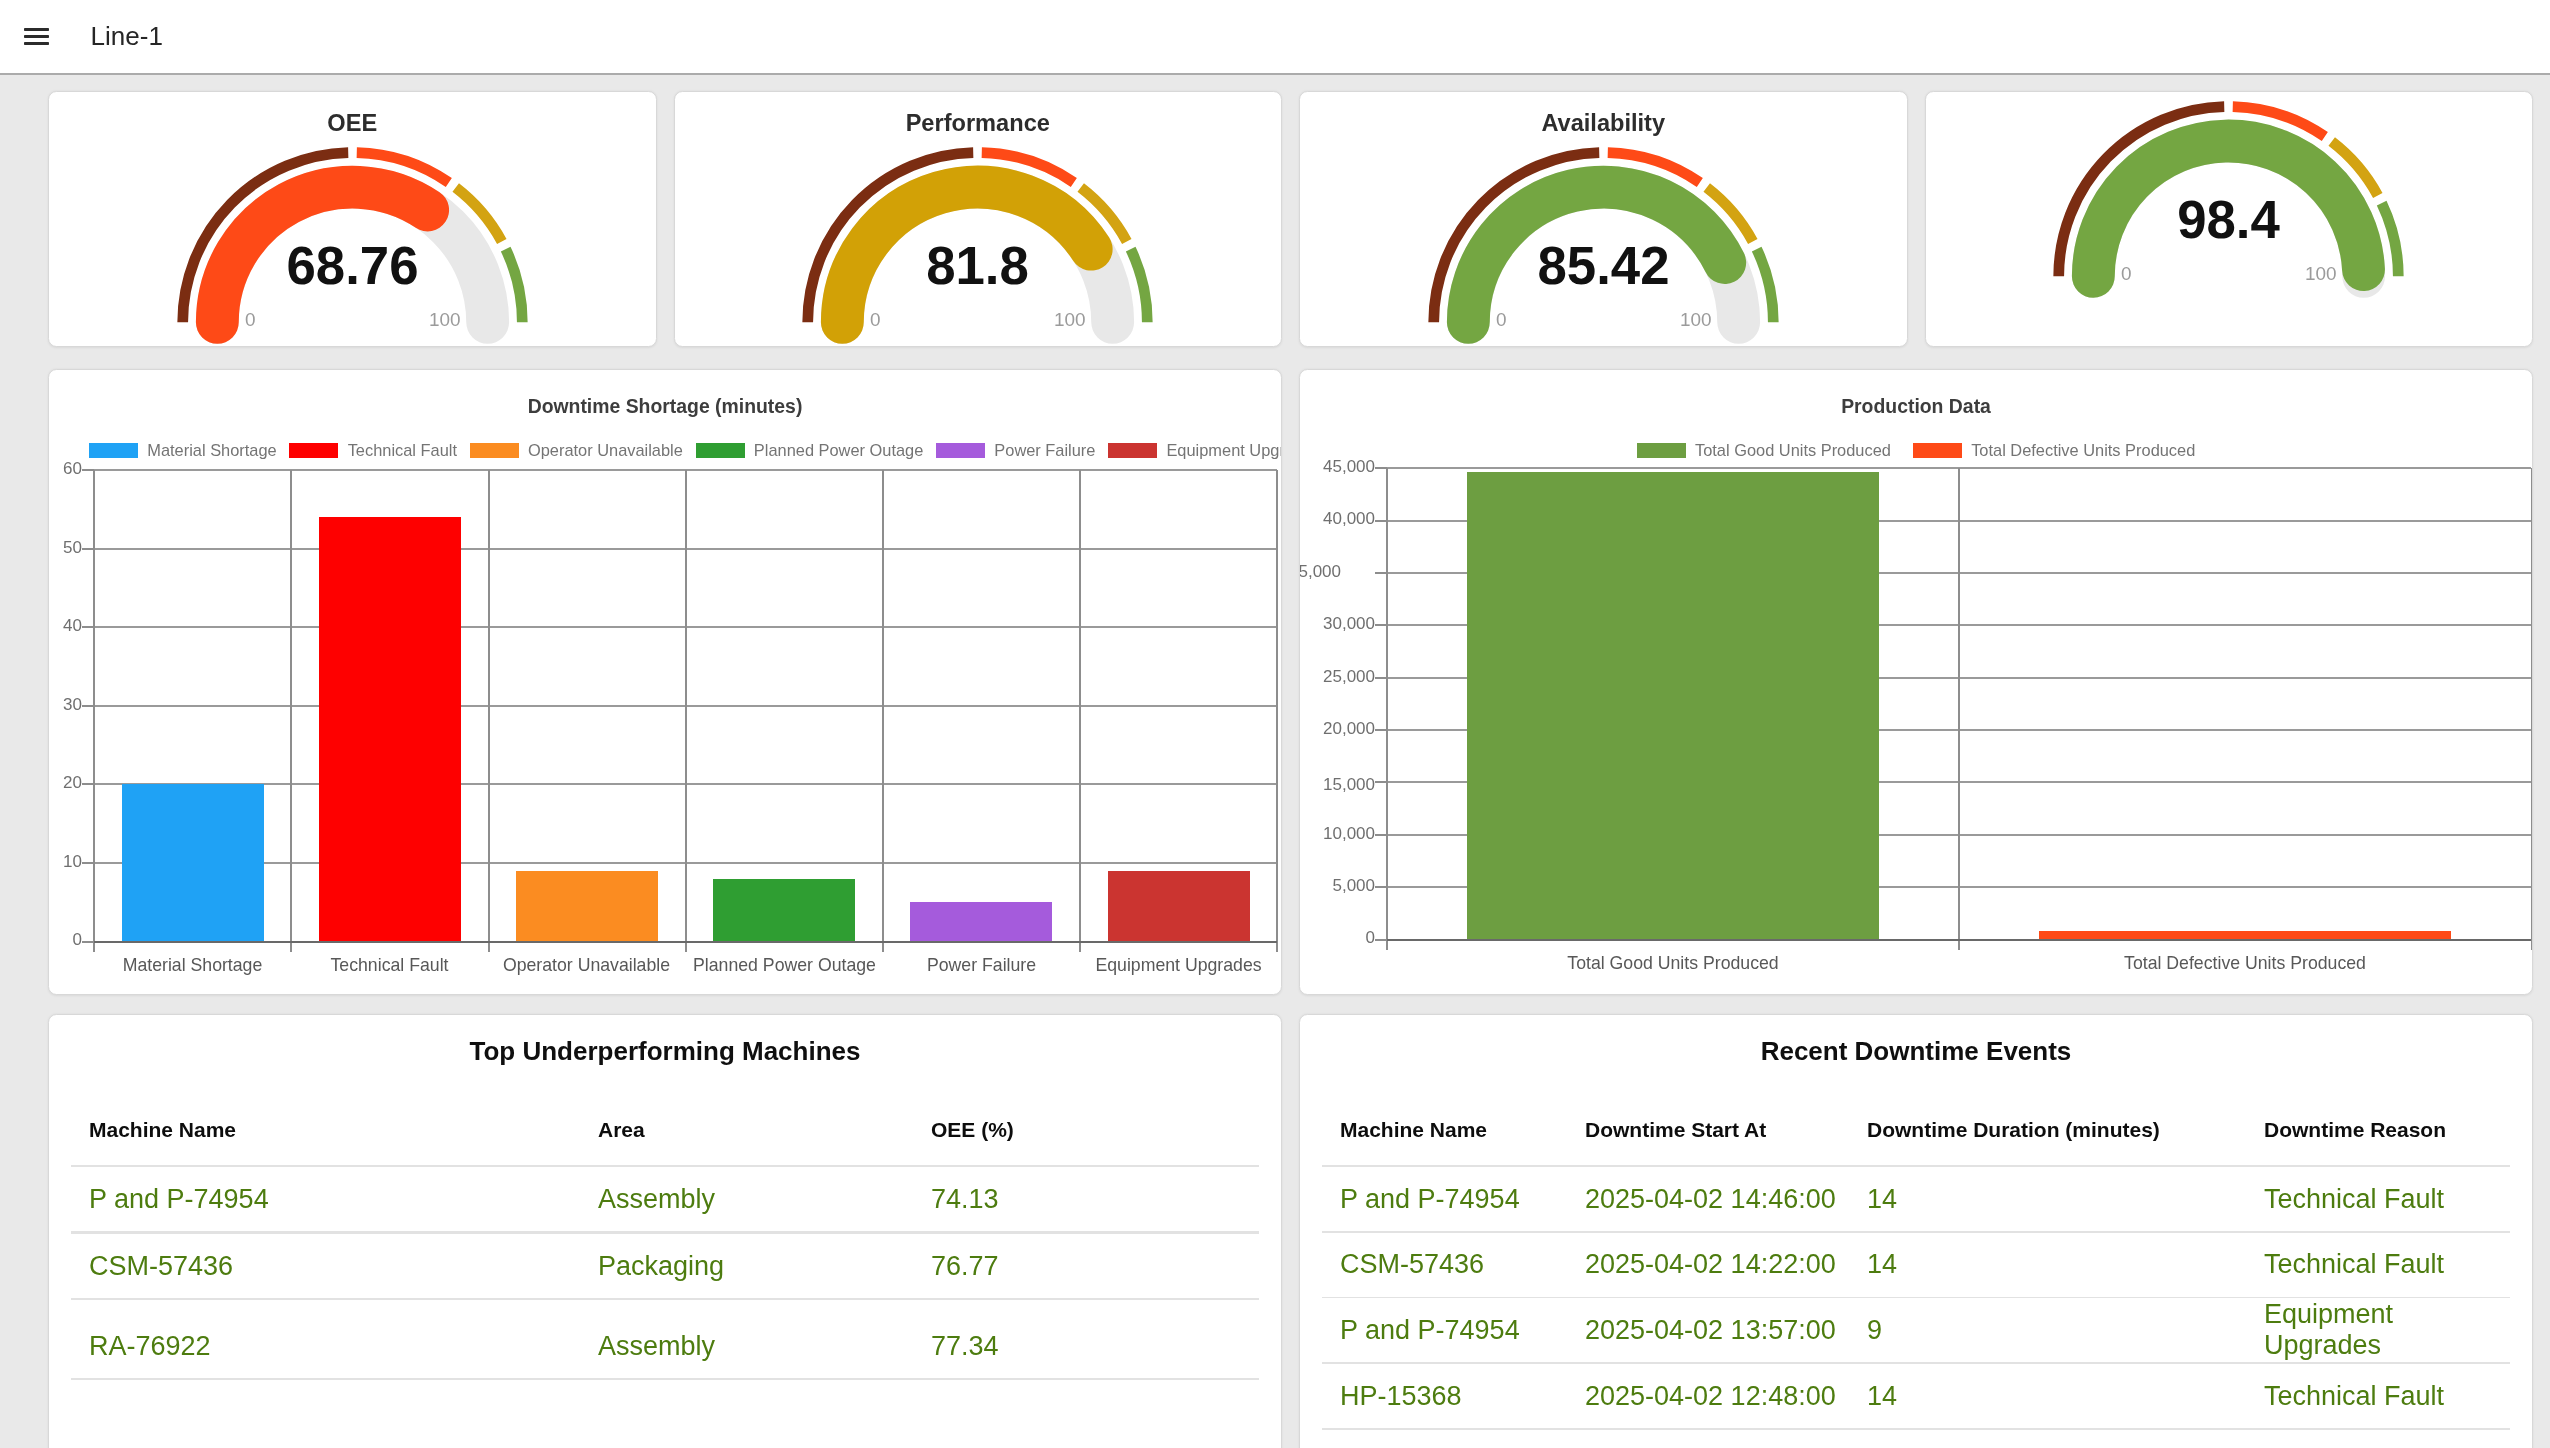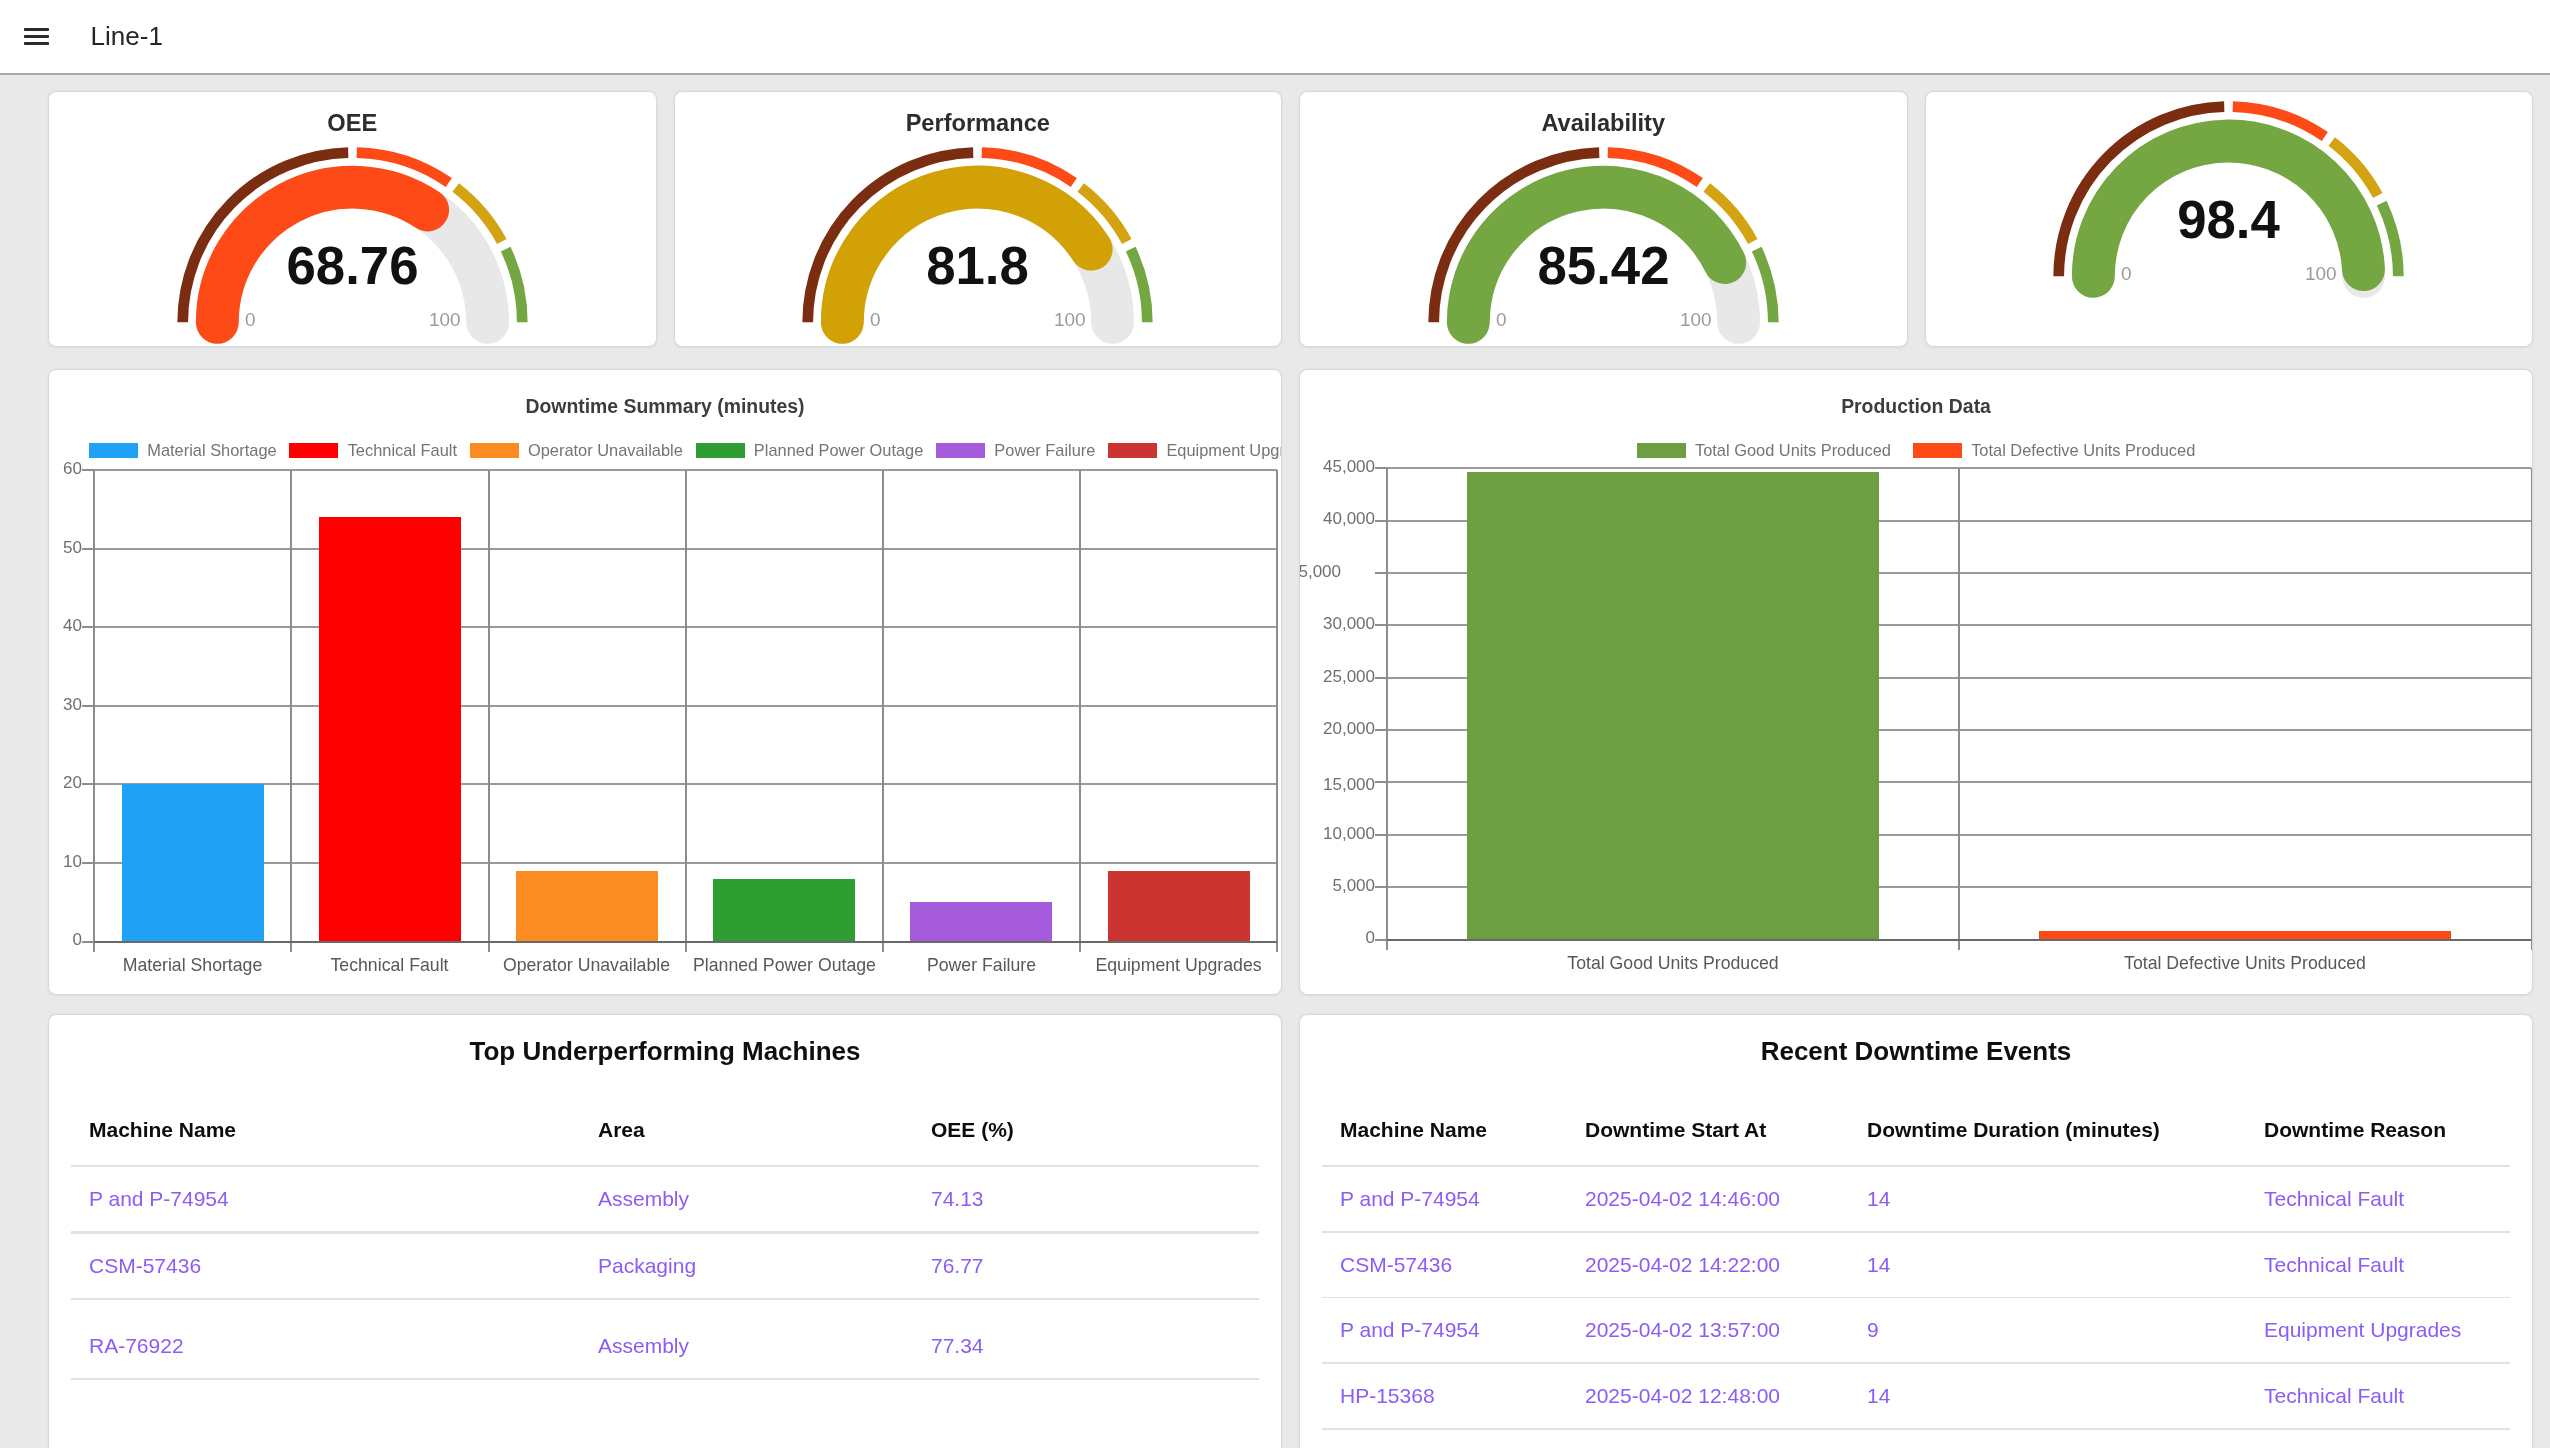--- a/index.html
+++ b/index.html
@@ -41,21 +41,21 @@
   .tick{position:absolute;left:-11.8px;width:11.8px;height:1.7px;background:#8d8d8d;}
   .ylab{position:absolute;left:-132px;width:120px;text-align:right;font-size:17px;color:#6f6f6f;}
   .xlab{position:absolute;text-align:center;font-size:17.7px;color:#585858;}
   .bar{position:absolute;}
   
   .table-title{text-align:center;font-weight:bold;font-size:26px;color:#0f0f0f;margin:20px 0 0;line-height:32px;}
   .tbl{margin-top:27px;}
   .trow{display:grid;align-items:center;height:64px;padding:0 25px 0 40px;}
   .thead{height:71px;}
   .th{font-weight:bold;font-size:21px;color:#0d0d0d;}
-  .td{font-size:21px;color:#8b5cf6;}
+  .td{font-size:27px;color:#4d7c0f;}
   .tdivider{height:1.7px;background:#e2e2e2;margin:0 22px;}
 </style>
 </head>
 <body>
 
 <header class="app-bar">
   <button class="hamburger">
     <span></span>
     <span></span>
     <span></span>
@@ -118,21 +118,21 @@
           <path d="M 28.00 110.00 A 82 82 0 0 1 191.90 105.88" stroke="#74a642" stroke-width="26" fill="none" stroke-linecap="round"></path>
           <text class="gauge-value" x="110" y="87">98.4</text>
         <text class="gauge-min" x="48" y="112">0</text>
         <text class="gauge-max" x="166" y="112">100</text>
       </svg>
     </section>
   </div>
 
   <div class="row row-charts">
     <section class="card">
-      <h3 class="chart-title">Downtime Summary (minutes)</h3>
+      <h3 class="chart-title">Downtime Shortage (minutes)</h3>
       <div class="legend legend-left">
           <div class="legend-item">
             <span class="swatch" style="background: rgb(31, 162, 245);"></span>
             <span class="legend-label">Material Shortage</span>
           </div>
           <div class="legend-item">
             <span class="swatch" style="background: rgb(254, 0, 0);"></span>
             <span class="legend-label">Technical Fault</span>
           </div>
           <div class="legend-item">

